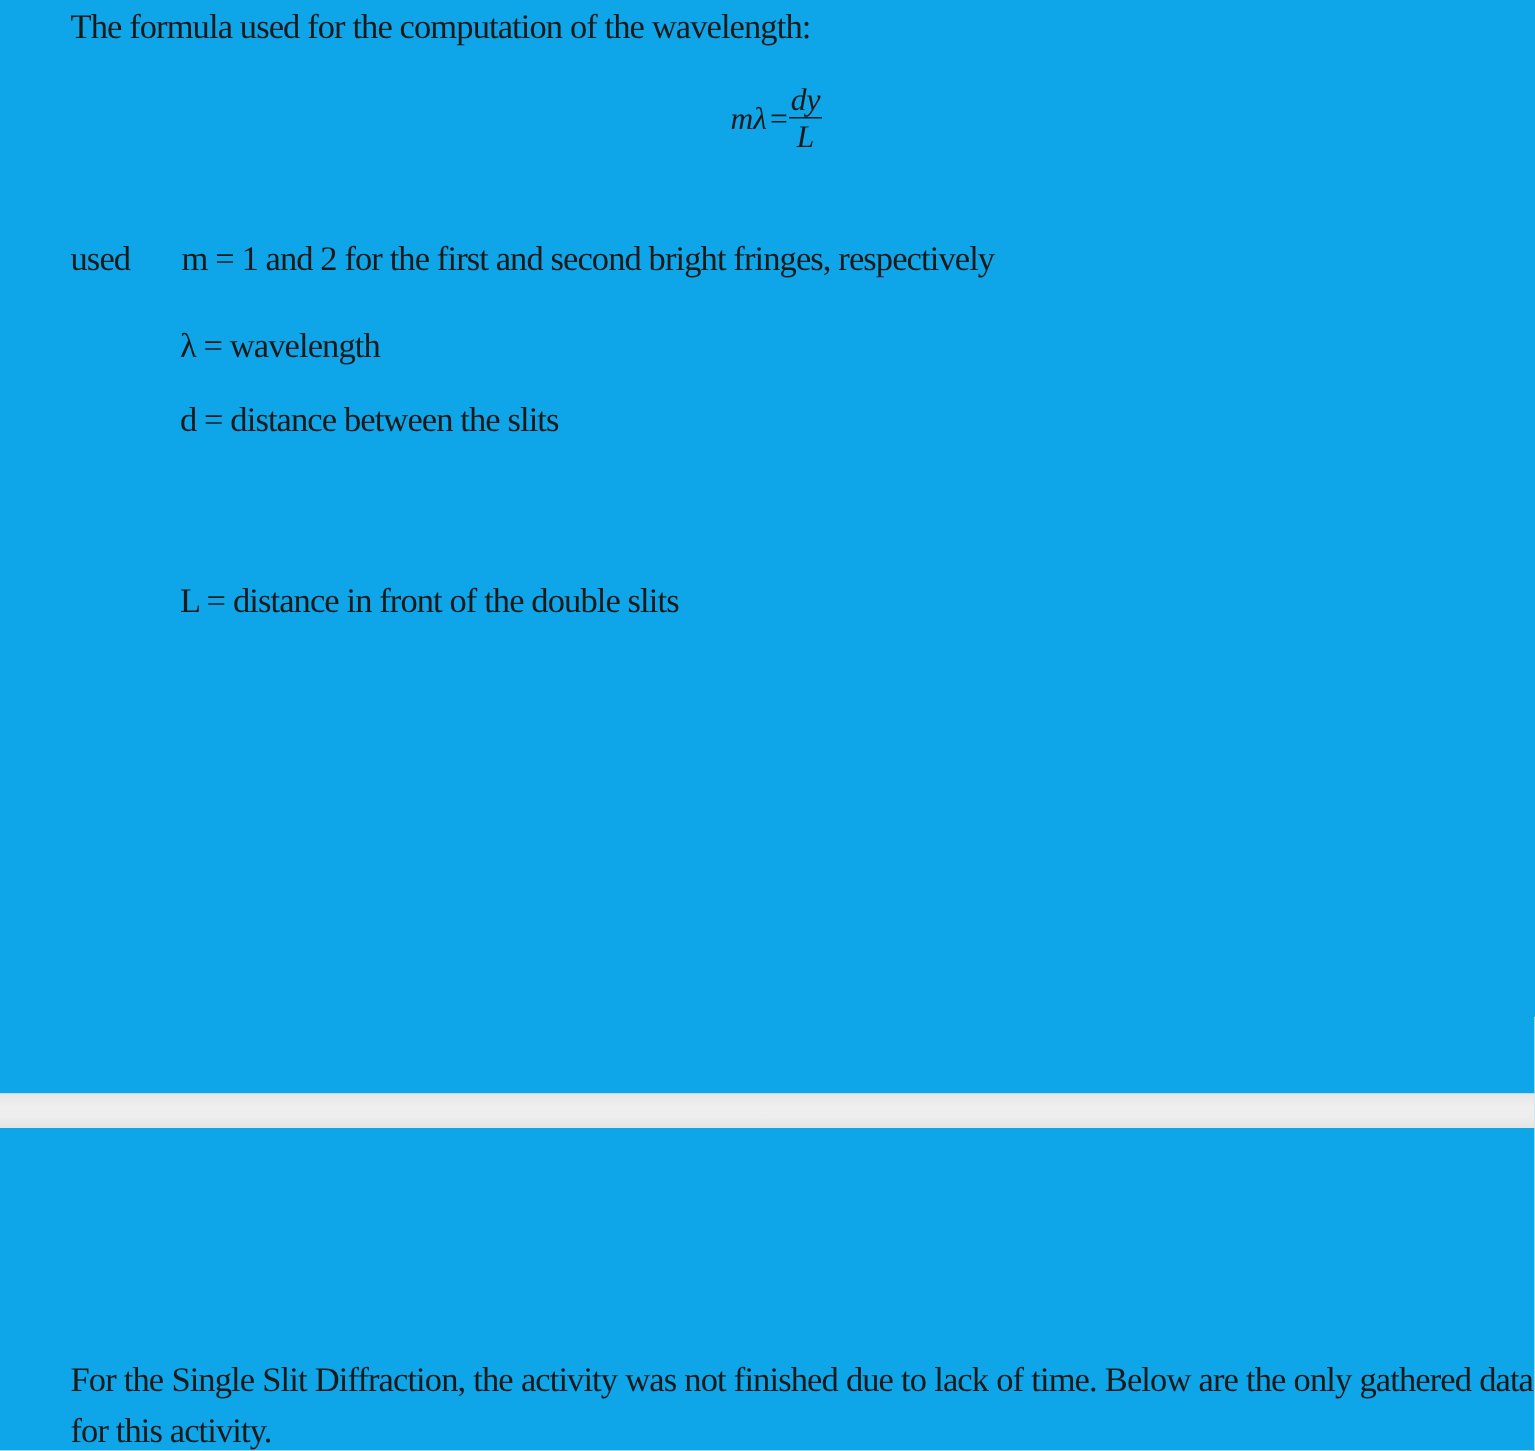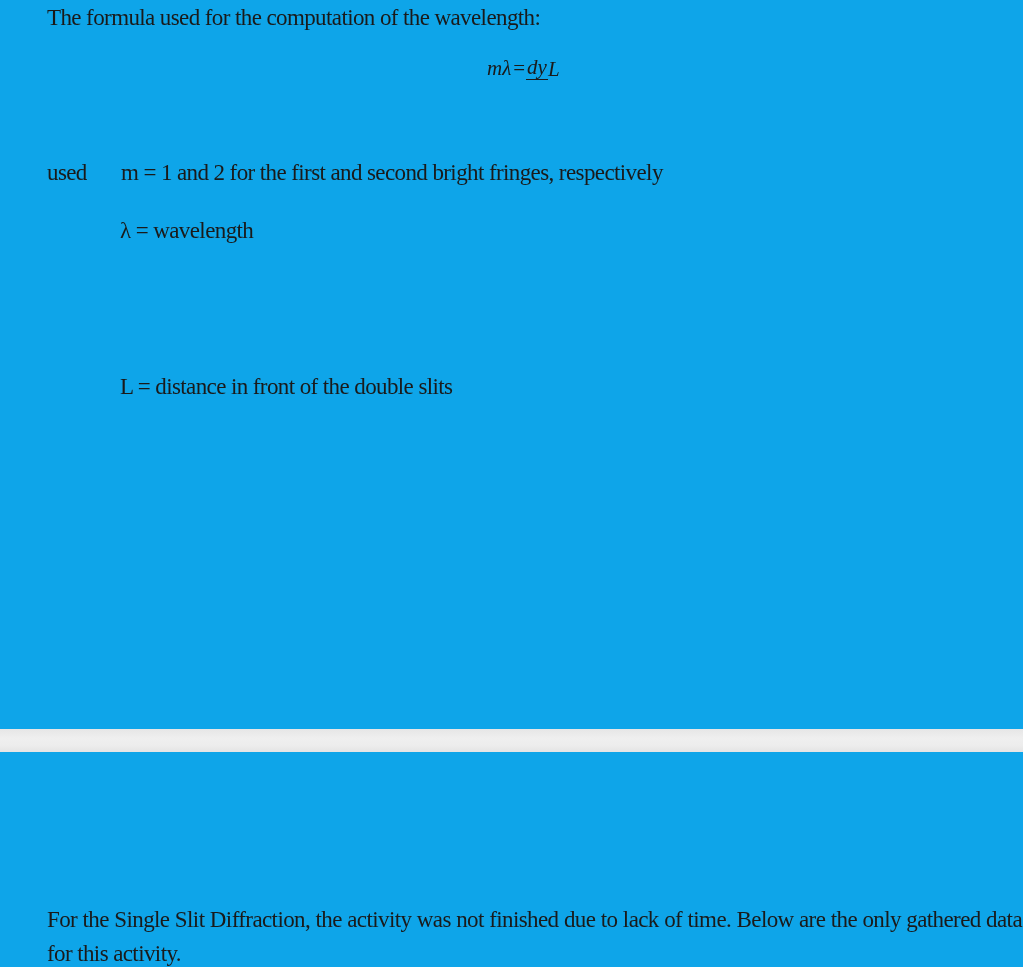--- a/index.html
+++ b/index.html
@@ -46,40 +46,40 @@
       font-family: "Liberation Serif", "DejaVu Serif", serif;
       font-style: italic;
       font-size: 21px;
       display: flex;
       align-items: center;
     }
     .formula .lhs { margin-right: 1px; }
     .formula .eq { font-style: normal; margin: 0 1px; }
     .frac {
       display: inline-flex;
-      flex-direction: row;
+      flex-direction: column;
       align-items: center;
       line-height: 1;
     }
     .frac .num {
       border-bottom: 1.3px solid #1a1a1a;
       padding: 0 1px 1px 1px;
       font-size: 21px;
     }
     .frac .den {
       padding-top: 2px;
       font-size: 21px;
     }
     .where-line { left: 47px; top: 161px; }
     .where-line .where-word { display: inline-block; width: 74px; }
     .def { left: 120px; }
     .def-1 { top: 219px; }
     .def-2 { top: 268px; }
     .def-3 { top: 322px; }
-    .def-4 { top: 375px; font-family: Liberation Serif, serif; }
+    .def-4 { top: 389px; font-family: Liberation Serif, serif; }
     .para {
       position: absolute;
       left: 47px;
       top: 903px;
       width: 975px;
       font-size: 23px;
       letter-spacing: -0.6px;
       line-height: 34px;
       text-align: justify;
     }
@@ -97,19 +97,20 @@
       <span class="num">dy</span>
       <span class="den">L</span>
     </span>
   </div>
 
   <div class="text where-line">
     <span class="where-word">used</span><span>m = 1 and 2 for the first and second bright fringes, respectively</span>
   </div>
 
   <div class="text def def-1">λ = wavelength</div>
+  <div class="text def def-2">d = distance between the slits</div>
   <div class="text def def-4">L = distance in front of the double slits</div>
 </div>
 
 <div class="page-gap"></div>
 
 <div class="page page-2"></div>
 <div class="para">For the  Single Slit Diffraction, the activity was not finished due to lack of time. Below are the only gathered data for this activity.</div>
 
 </body></html>

